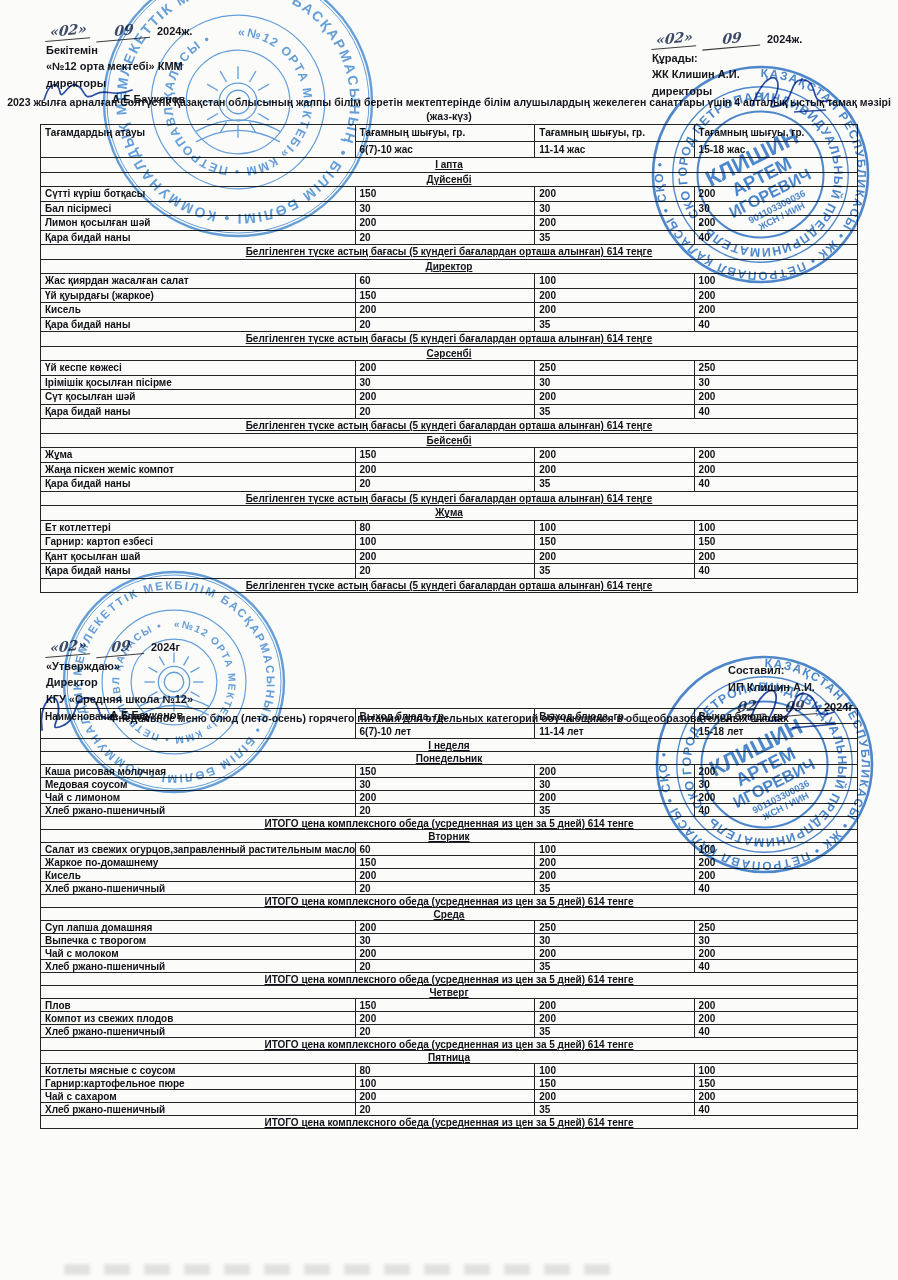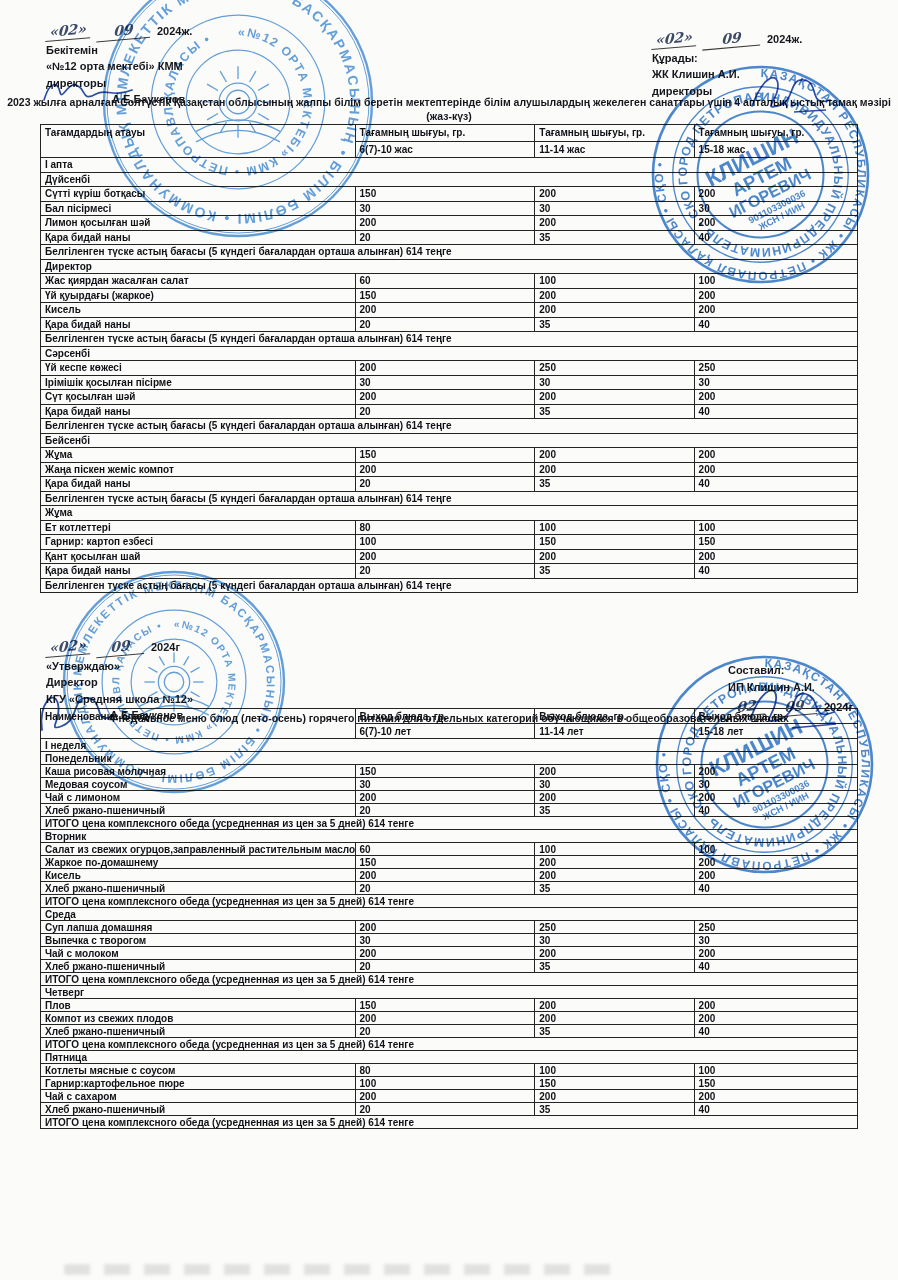--- a/index.html
+++ b/index.html
@@ -26,21 +26,21 @@
   .menu{
     position:absolute;left:40px;width:818px;border-collapse:collapse;table-layout:fixed;
     background:transparent;z-index:1;
   }
   .menu td,.menu th{
     border:1.5px solid #242424;font-size:10px;font-weight:700;color:#101217;
     padding:0 4px;line-height:1.1;overflow:hidden;white-space:nowrap;text-align:left;
     vertical-align:middle;
   }
   .menu th{vertical-align:top;padding-top:2px;}
-  .menu .ct{}
+  .menu .ct{text-align:center;text-decoration:underline;}
   .t1 td,.t1 th{height:13.5px;}
   .t2 td,.t2 th{height:12px;}
   
   .stamp{position:absolute;z-index:3;mix-blend-mode:multiply;opacity:.85;pointer-events:none;}
   .sig{position:absolute;z-index:4;mix-blend-mode:multiply;pointer-events:none;}
   .ghost{
     position:absolute;left:64px;top:1264px;width:548px;height:11px;z-index:1;opacity:.22;
     background:repeating-linear-gradient(90deg,#8a8a8a 0 26px,transparent 26px 40px);
     filter:blur(1.5px);border-radius:3px;
   }

